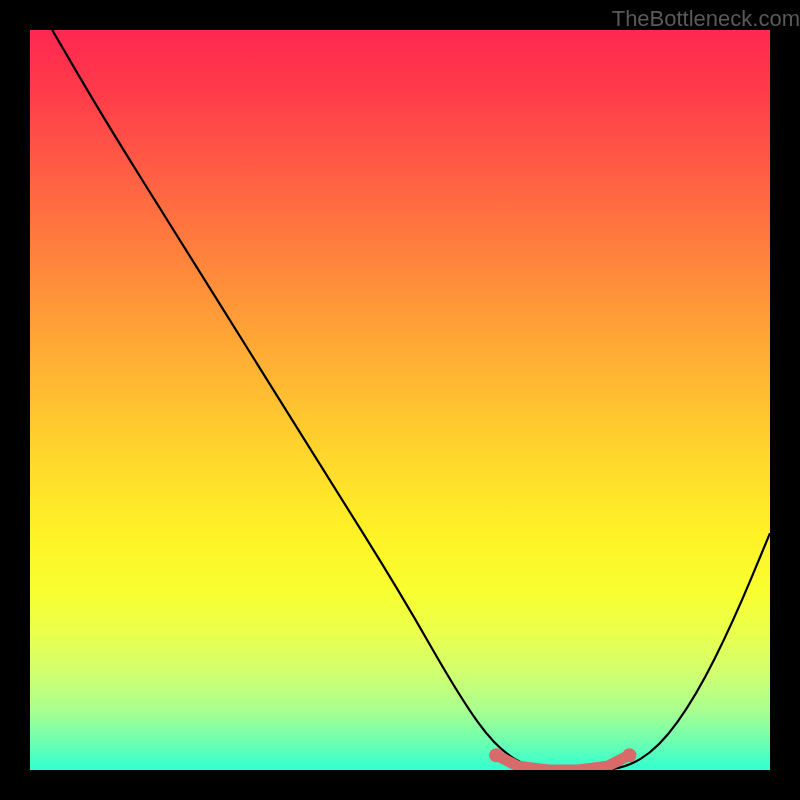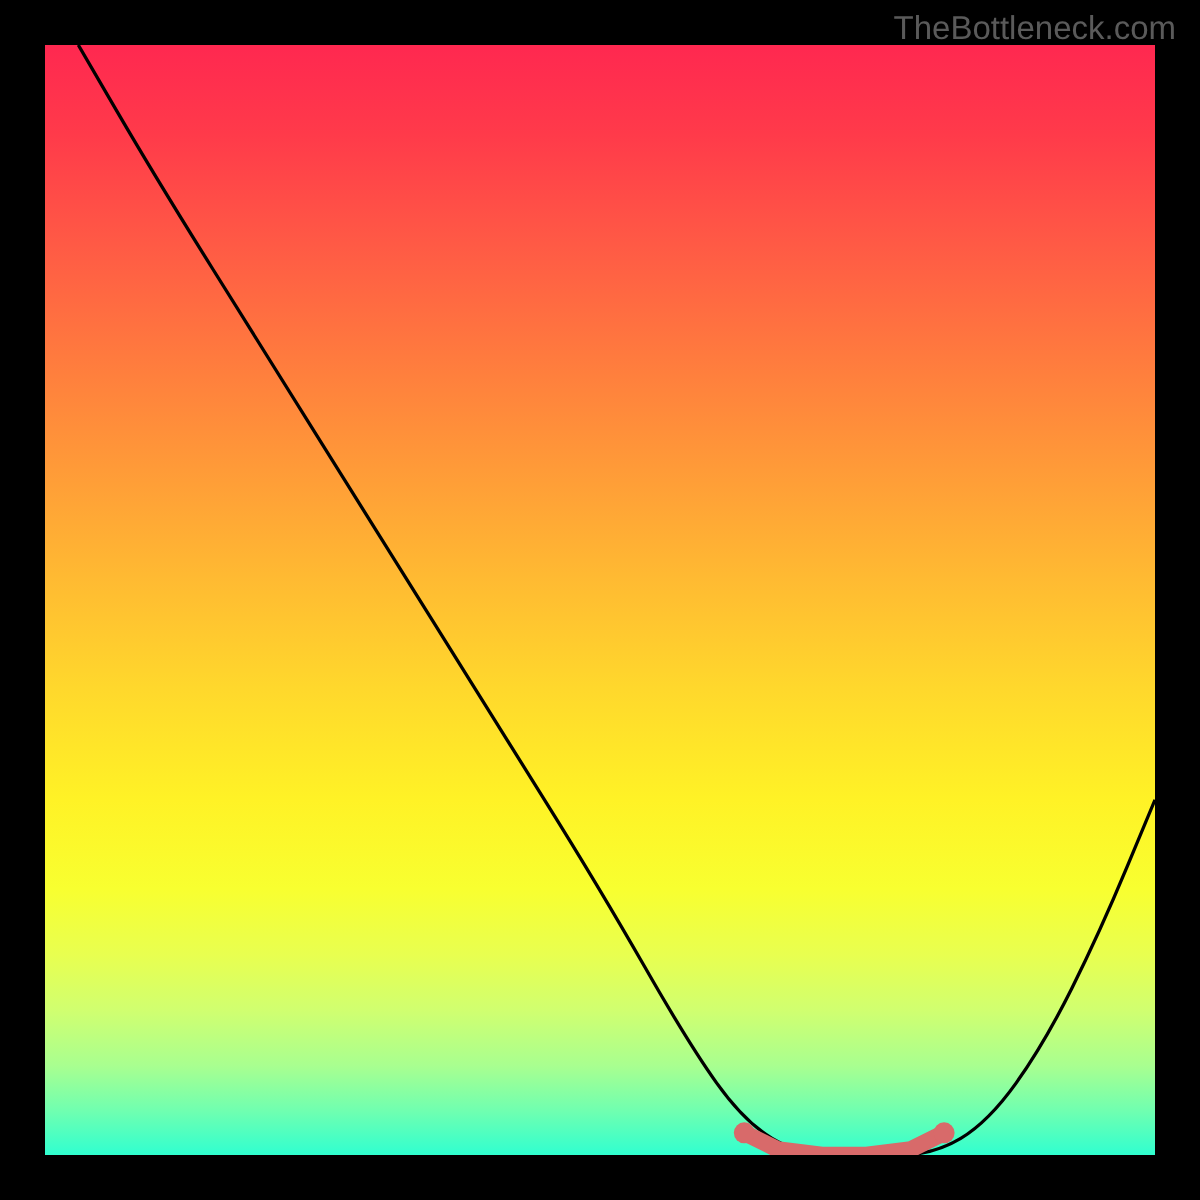--- a/index.html
+++ b/index.html
@@ -6,21 +6,21 @@
   body {
     width: 800px;
     height: 800px;
     background: #000;
     position: relative;
     font-family: Arial, sans-serif;
   }
   .watermark {
     position: absolute;
     top: 6px;
-    right: 16px;
+    right: 0;
     color: #5a5a5a;
     font-size: 22px;
     font-weight: 500;
     z-index: 10;
   }
   .plot-area {
     position: absolute;
     left: 30px;
     top: 30px;
     width: 740px;

